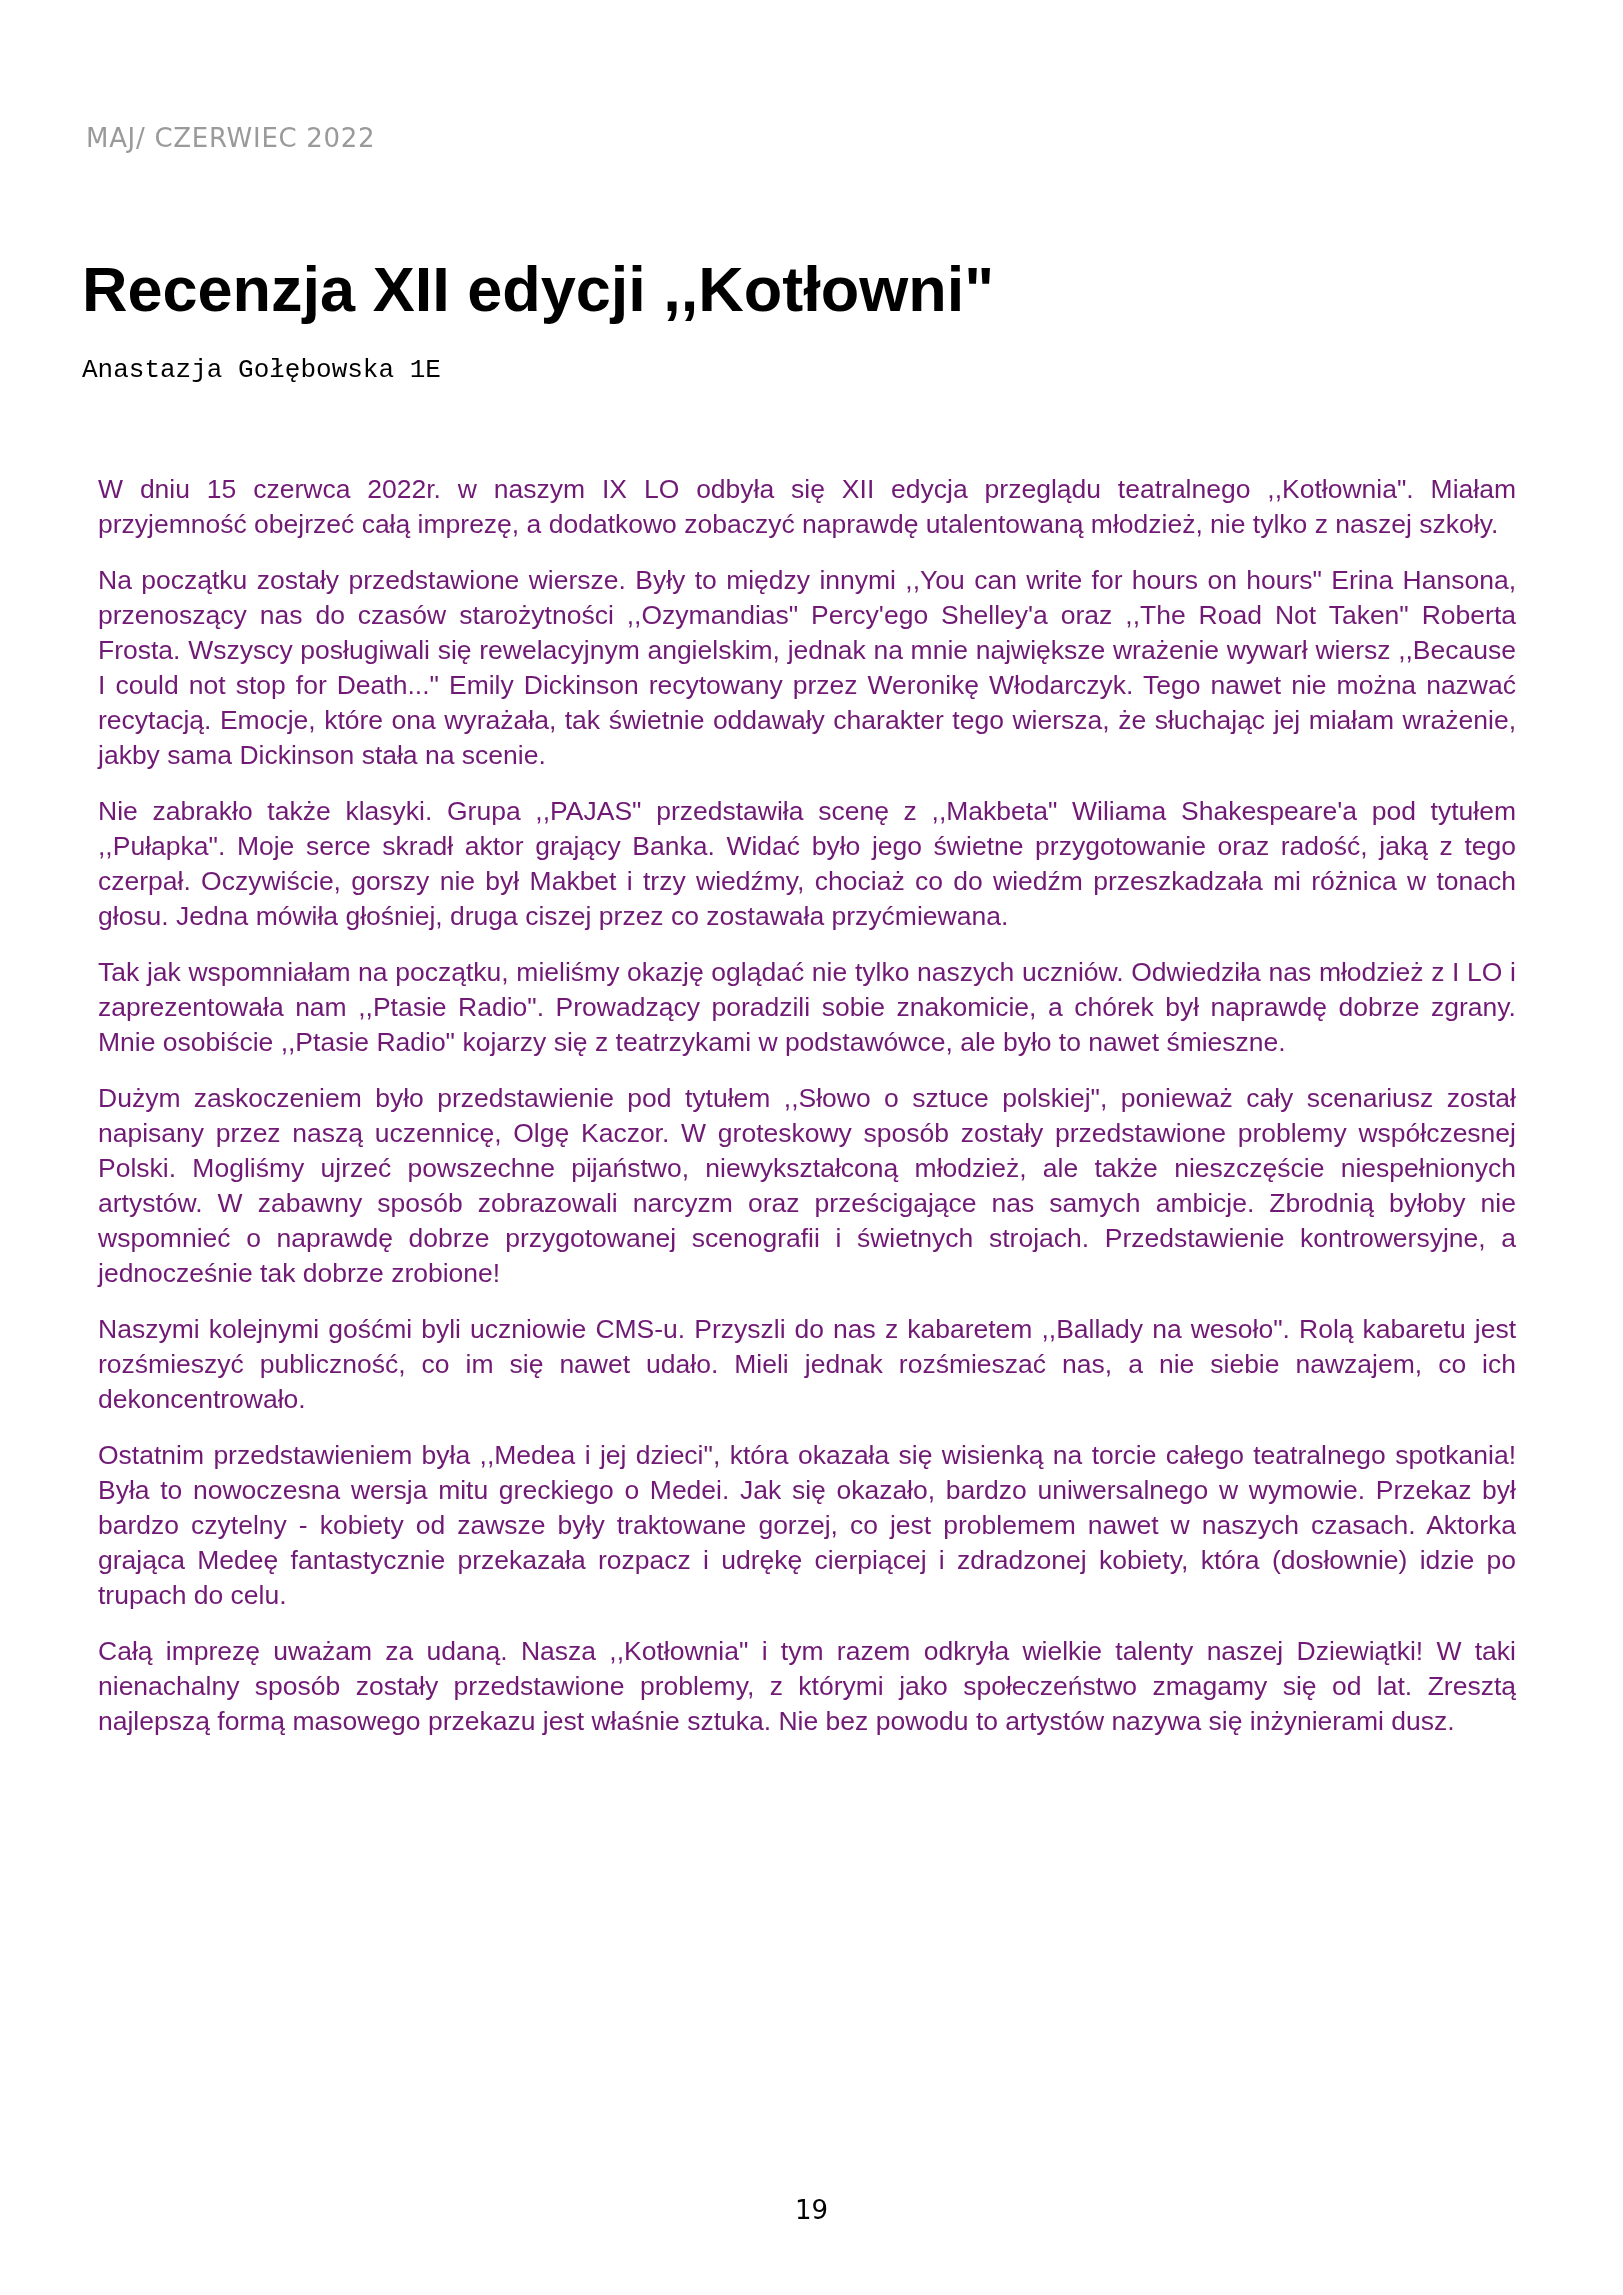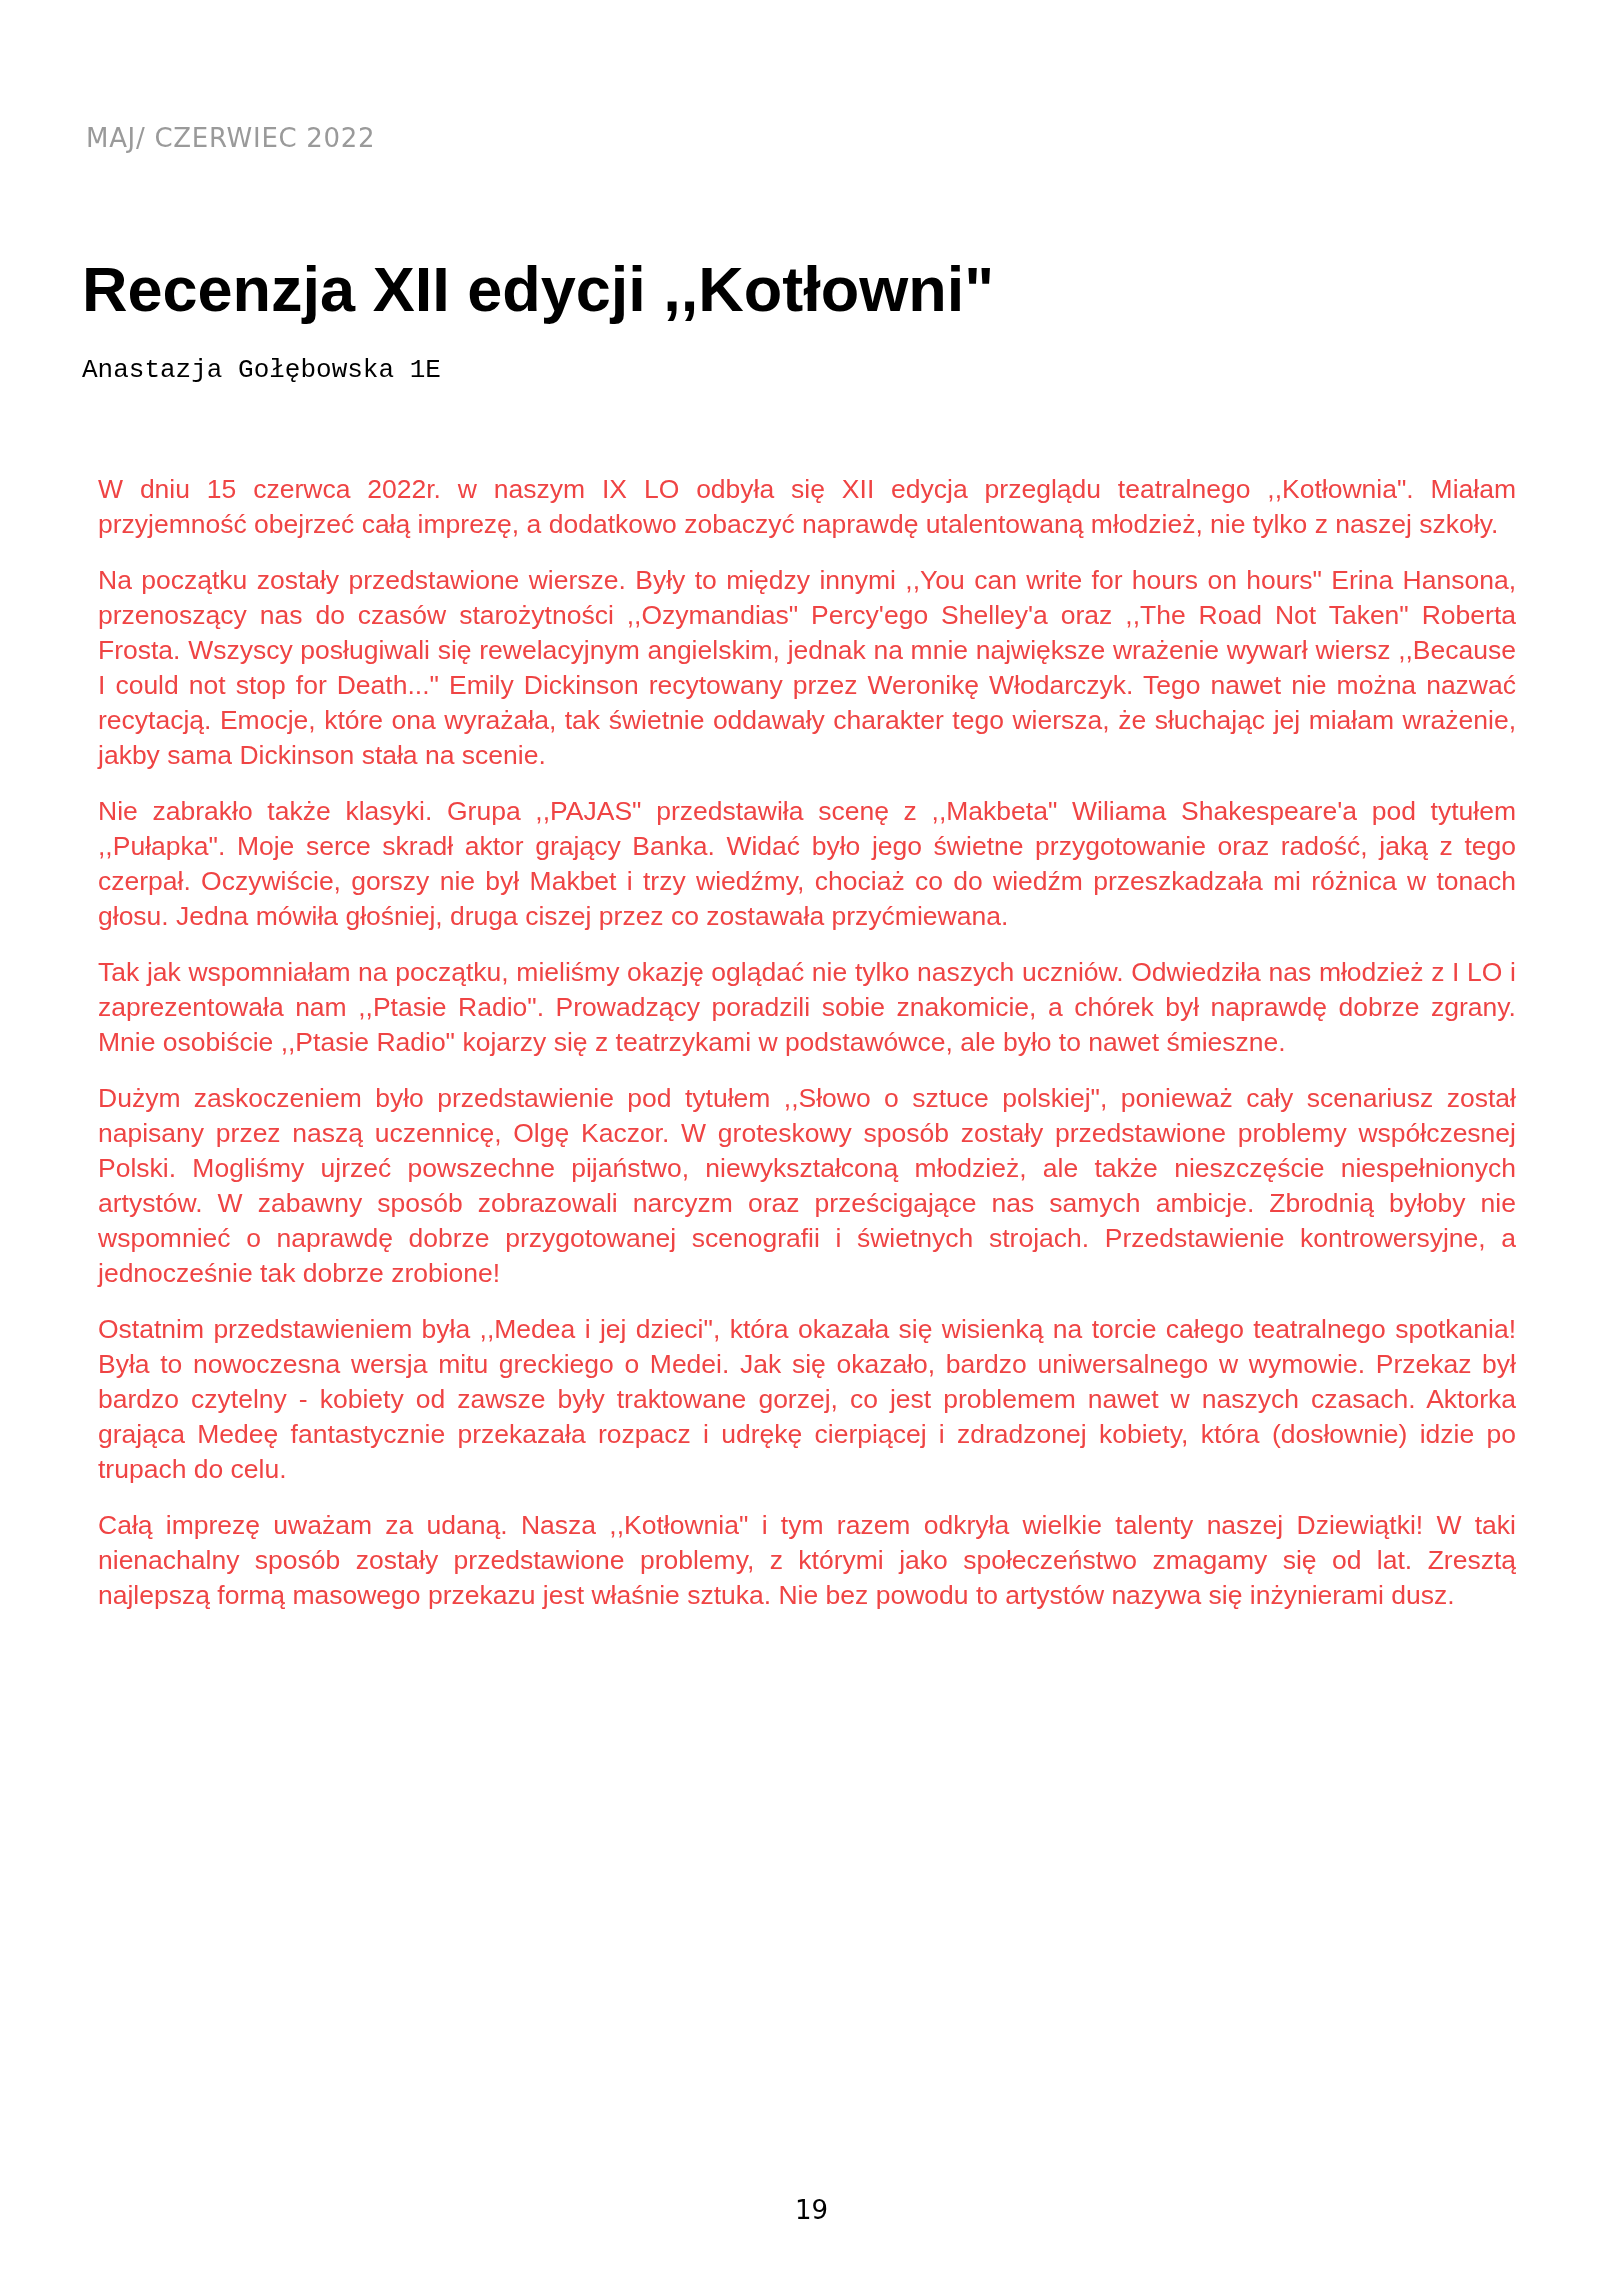--- a/index.html
+++ b/index.html
@@ -17,21 +17,21 @@
       margin: 0; line-height: 1.1; white-space: nowrap;
     }
     .author {
       position: absolute; left: 82px; top: 343px;
       font-family: Liberation Mono, monospace;
       font-size: 26px; color: #000000;
     }
     .body {
       position: absolute; left: 98px; top: 460px; width: 1418px;
       font-family: "Liberation Sans", sans-serif;
-      font-size: 26.5px; line-height: 35px; color: #ef4444;
+      font-size: 26.5px; line-height: 35px; color: #701a75;
       text-align: justify; hyphens: manual;
     }
     .body p { margin: 0 0 21px 0; }
     .page-number {
       position: absolute; left: 0; width: 1623px; top: 2183px; text-align: center;
       font-family: "DejaVu Sans", sans-serif;
       font-size: 26px; color: #000000;
     }
   </style>
 </head>
@@ -43,19 +43,20 @@
   <h1 class="title">Recenzja XII edycji ,,Kotłowni"</h1>
 
   <div class="author">Anastazja Gołębowska 1E</div>
 
   <div class="body">
     <p>W dniu 15 czerwca 2022r. w naszym IX LO odbyła się XII edycja przeglądu teatralnego ,,Kotłownia". Mia­łam przyjemność obejrzeć całą imprezę, a dodatkowo zobaczyć naprawdę utalentowaną młodzież, nie tylko z naszej szkoły.</p>
     <p>Na początku zostały przedstawione wiersze. Były to między innymi ,,You can write for hours on hours" Erina Hansona, przenoszący nas do czasów starożytności ,,Ozymandias" Percy'ego Shelley'a oraz ,,The Road Not Taken" Roberta Frosta. Wszyscy posługiwali się rewelacyjnym angielskim, jednak na mnie naj­większe wrażenie wywarł wiersz ,,Because I could not stop for Death..." Emily Dickinson recytowany przez Weronikę Włodarczyk. Tego nawet nie można nazwać recytacją. Emocje, które ona wyrażała, tak świetnie oddawały charakter tego wiersza, że słuchając jej miałam wrażenie, jakby sama Dickinson stała na scenie.</p>
     <p>Nie zabrakło także klasyki. Grupa ,,PAJAS" przedstawiła scenę z ,,Makbeta" Wiliama Shakespeare'a pod tytułem ,,Pułapka". Moje serce skradł aktor grający Banka. Widać było jego świetne przygotowanie oraz radość, jaką z tego czerpał. Oczywiście, gorszy nie był Makbet i trzy wiedźmy, chociaż co do wiedźm przeszkadzała mi różnica w tonach głosu. Jedna mówiła głośniej, druga ciszej przez co zostawała przy­ćmiewana.</p>
     <p>Tak jak wspomniałam na początku, mieliśmy okazję oglądać nie tylko naszych uczniów. Odwiedziła nas młodzież z I LO i zaprezentowała nam ,,Ptasie Radio". Prowadzący poradzili sobie znakomicie, a chórek był naprawdę dobrze zgrany. Mnie osobiście ,,Ptasie Radio" kojarzy się z teatrzykami w podstawówce, ale było to nawet śmieszne.</p>
     <p>Dużym zaskoczeniem było przedstawienie pod tytułem ,,Słowo o sztuce polskiej", ponieważ cały scena­riusz został napisany przez naszą uczennicę, Olgę Kaczor. W groteskowy sposób zostały przedstawione problemy współczesnej Polski. Mogliśmy ujrzeć powszechne pijaństwo, niewykształconą młodzież, ale także nieszczęście niespełnionych artystów. W zabawny sposób zobrazowali narcyzm oraz prześcigające nas samych ambicje. Zbrodnią byłoby nie wspomnieć o naprawdę dobrze przygotowanej scenografii i świetnych strojach. Przedstawienie kontrowersyjne, a jednocześnie tak dobrze zrobione!</p>
+    <p>Naszymi kolejnymi gośćmi byli uczniowie CMS-u. Przyszli do nas z kabaretem ,,Ballady na wesoło". Rolą kabaretu jest rozśmieszyć publiczność, co im się nawet udało. Mieli jednak rozśmieszać nas, a nie siebie nawzajem, co ich dekoncentrowało.</p>
     <p>Ostatnim przedstawieniem była ,,Medea i jej dzieci", która okazała się wisienką na torcie całego teatralne­go spotkania! Była to nowoczesna wersja mitu greckiego o Medei. Jak się okazało, bardzo uniwersalnego w wymowie. Przekaz był bardzo czytelny - kobiety od zawsze były traktowane gorzej, co jest problemem nawet w naszych czasach. Aktorka grająca Medeę fantastycznie przekazała rozpacz i udrękę cierpiącej i zdradzonej kobiety, która (dosłownie) idzie po trupach do celu.</p>
     <p>Całą imprezę uważam za udaną. Nasza ,,Kotłownia" i tym razem odkryła wielkie talenty naszej Dziewiątki! W taki nienachalny sposób zostały przedstawione problemy, z którymi jako społeczeństwo zmagamy się od lat. Zresztą najlepszą formą masowego przekazu jest właśnie sztuka. Nie bez powodu to artystów na­zywa się inżynierami dusz.</p>
   </div>
 
   <div class="page-number">19</div>
 </div>
 
 
 </body></html>

